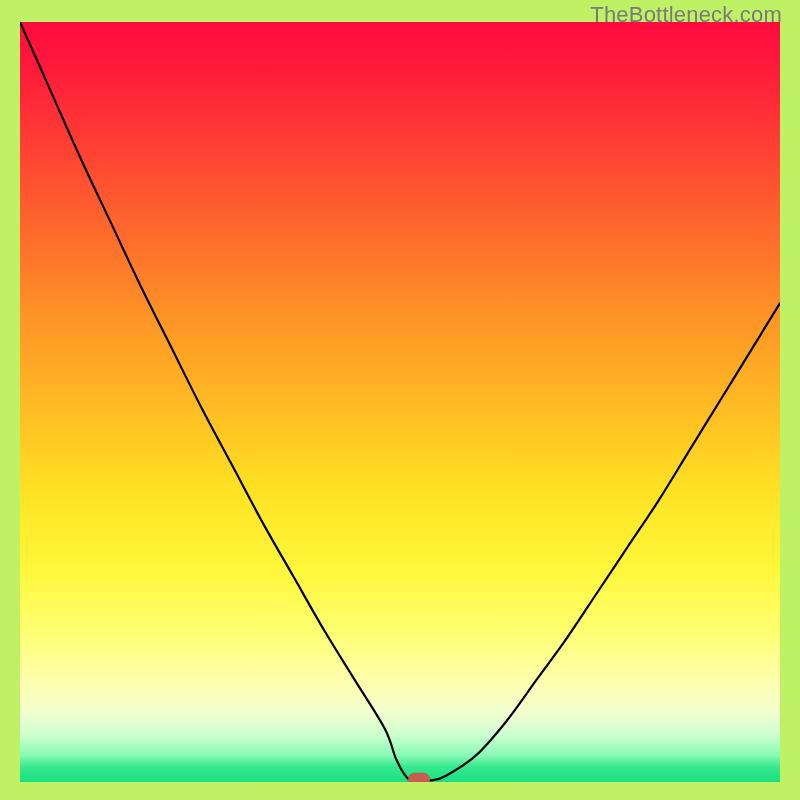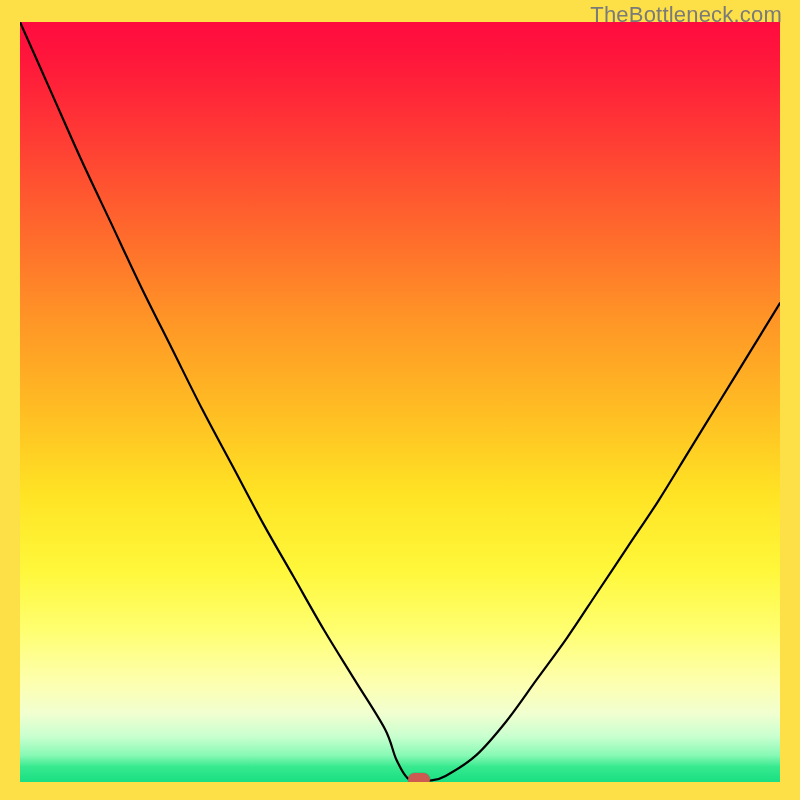--- a/index.html
+++ b/index.html
@@ -8,21 +8,21 @@
     width: 800px;
     height: 800px;
     background: #000;
     overflow: hidden;
     font-family: Arial, Helvetica, sans-serif;
   }
   .frame {
     position: relative;
     width: 800px;
     height: 800px;
-    background: #fde047;
+    background: #bef264;
   }
   .watermark {
     position: absolute;
     top: 2px;
     right: 18px;
     color: #7a7a7a;
     font-size: 22px;
     font-weight: 400;
     letter-spacing: 0.2px;
     z-index: 5;

